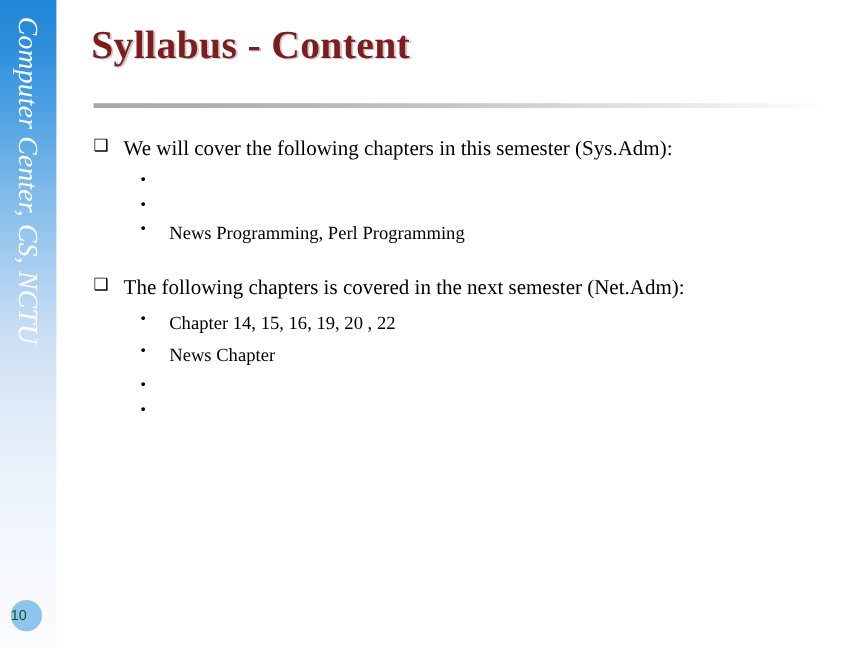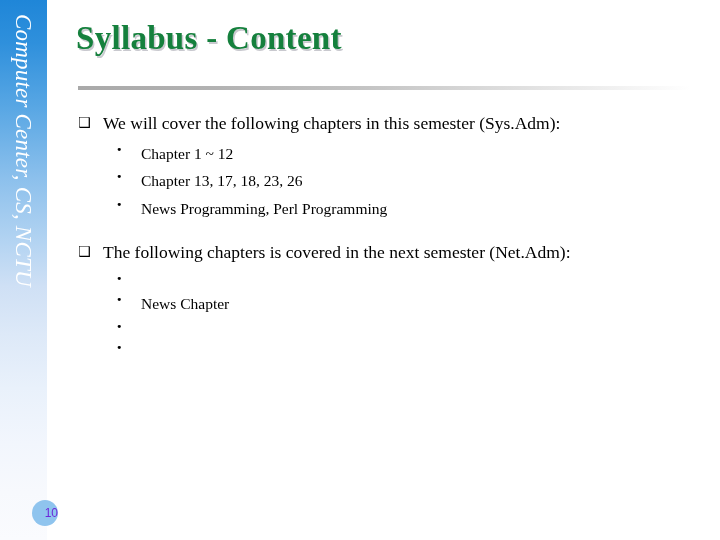--- a/index.html
+++ b/index.html
@@ -64,34 +64,33 @@
   }
 
   #page-badge {
     position: absolute;
     left: 9px;
     bottom: 14px;
     width: 26px;
     height: 26px;
     border-radius: 50%;
     background: #8fc4ee;
-    color: #6d28d9;
+    color: #14532d;
     font-family: "Liberation Sans", "DejaVu Sans", sans-serif;
     font-size: 12px;
     line-height: 26px;
-    text-align: right;
-    margin-left: 23px;
+    text-align: left;
   }
 
   
   #slide-title {
     position: absolute;
     left: 76px;
     top: 20px;
-    color: #15803d;
+    color: #7f1d1d;
     font-family: "Liberation Serif", "DejaVu Serif", serif;
     font-size: 33px;
     font-weight: bold;
     letter-spacing: 0.3px;
     white-space: nowrap;
     text-shadow: 1.5px 1.5px 0 #c9c9cf;
   }
 
   #title-rule {
     position: absolute;
@@ -180,41 +179,40 @@
 
   <div id="content">
 
     <div class="level1">
       <span class="level1-marker">❑</span>
       <span class="level1-text">We will cover the following chapters in this semester (Sys.Adm):</span>
     </div>
     <div class="level2-group">
       <div class="level2">
         <span class="level2-marker">•</span>
-        <span class="level2-text">Chapter 1 ~ 12</span>
-      </div>
-      <div class="level2">
-        <span class="level2-marker">•</span>
-        <span class="level2-text">Chapter 13, 17, 18, 23, 26</span>
+      </div>
+      <div class="level2">
+        <span class="level2-marker">•</span>
       </div>
       <div class="level2">
         <span class="level2-marker">•</span>
         <span class="level2-text">News Programming, Perl Programming</span>
       </div>
     </div>
 
     <div class="section-gap"></div>
 
     <div class="level1">
       <span class="level1-marker">❑</span>
       <span class="level1-text">The following chapters is covered in the next semester (Net.Adm):</span>
     </div>
     <div class="level2-group">
       <div class="level2">
         <span class="level2-marker">•</span>
+        <span class="level2-text">Chapter 14, 15, 16, 19, 20 , 22</span>
       </div>
       <div class="level2">
         <span class="level2-marker">•</span>
         <span class="level2-text">News Chapter</span>
       </div>
       <div class="level2">
         <span class="level2-marker">•</span>
       </div>
       <div class="level2">
         <span class="level2-marker">•</span>

